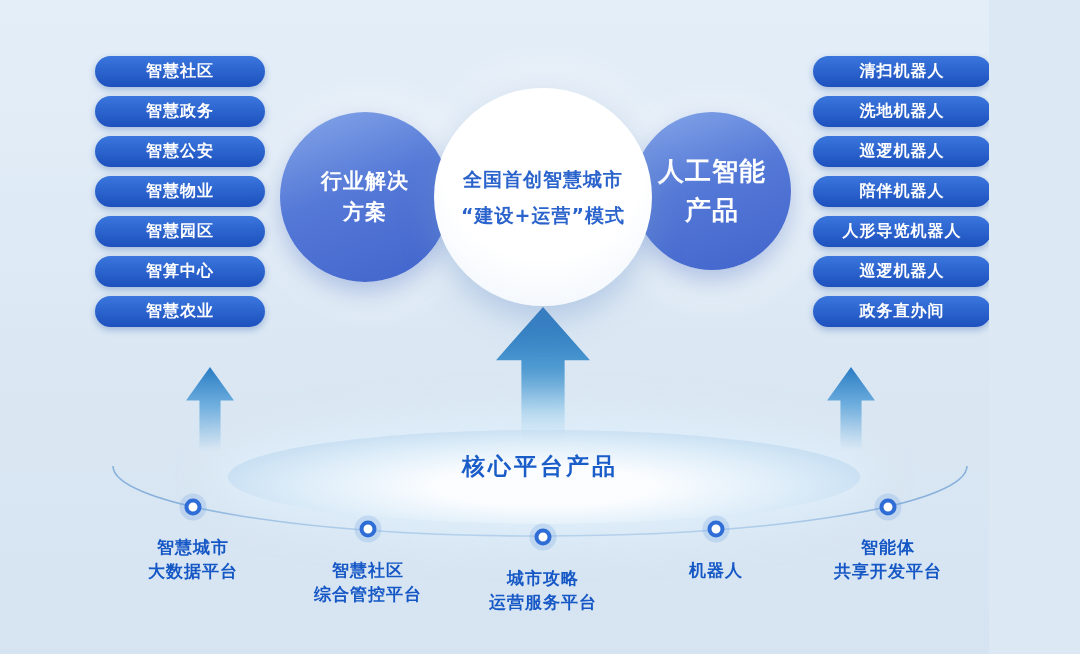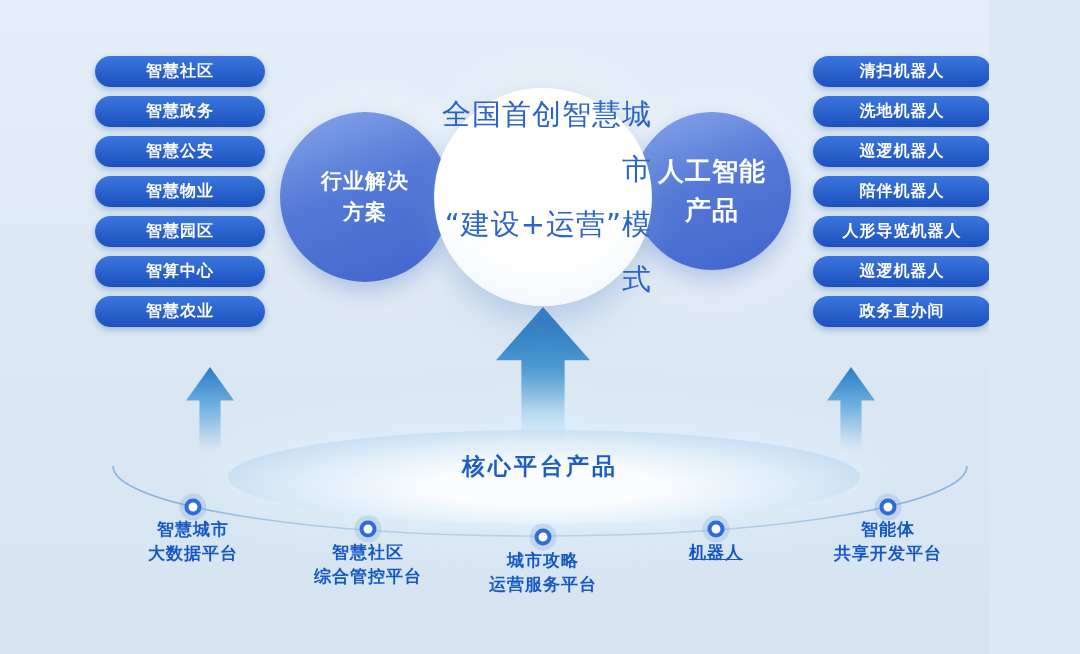--- a/index.html
+++ b/index.html
@@ -37,21 +37,21 @@
   }
   .circle.right-b{
     left:633px;top:112px;width:158px;height:158px;z-index:2;
     background:linear-gradient(160deg,#86a7e9 0%,#5579d7 45%,#4164cc 100%);
     color:#fff;font-size:26px;font-weight:700;line-height:1.5;letter-spacing:1px;
     box-shadow:0 10px 24px rgba(60,100,190,0.35);
   }
   .circle.center-b{
     left:434px;top:88px;width:218px;height:218px;z-index:3;
     background:radial-gradient(circle at 50% 32%, #ffffff 55%, #ecf3fb 100%);
-    color:#2a63cb;font-size:29px;font-weight:400;line-height:1.9;letter-spacing:1px;
+    color:#2a63cb;font-size:19px;font-weight:700;line-height:1.9;letter-spacing:1px;
     box-shadow:0 14px 34px rgba(110,150,205,0.45);
   }
 
   
   .arrow-big{position:absolute;left:496px;top:307px;width:94px;height:152px;z-index:2;
     background:linear-gradient(180deg,#1e6fb9 0%,#4f9ad2 40%,#9ecbe8 72%,rgba(190,220,240,0) 100%);
     clip-path:polygon(50% 0%,100% 35%,73% 35%,73% 100%,27% 100%,27% 35%,0% 35%);}
   .arrow-small{position:absolute;width:48px;height:84px;z-index:2;
     background:linear-gradient(180deg,#2a7cc4 0%,#6eaede 45%,rgba(170,210,238,0) 100%);
     clip-path:polygon(50% 0%,100% 40%,72% 40%,72% 100%,28% 100%,28% 40%,0% 40%);}
@@ -66,21 +66,21 @@
     background:radial-gradient(ellipse at 50% 60%, rgba(251,253,255,0.98) 25%, rgba(221,237,249,0.95) 55%, rgba(167,203,233,0.9) 100%);
     box-shadow:0 0 40px 18px rgba(222,238,250,0.85);}
   .core-label{position:absolute;left:390px;top:451px;width:300px;text-align:center;z-index:4;
     font-size:23px;font-weight:700;color:#1a5dc8;letter-spacing:3px;}
 
   
   .node-dot{position:absolute;width:9px;height:9px;border:4.5px solid #2e6cd6;background:#fff;
     border-radius:50%;transform:translate(-50%,-50%);z-index:5;
     box-shadow:0 0 0 5px rgba(110,160,225,0.25);}
   .node-label{position:absolute;width:190px;transform:translateX(-50%);text-align:center;z-index:5;
-    font-size:17px;font-weight:700;color:#1557c5;line-height:1.4;letter-spacing:1px;}
+    font-size:17px;font-weight:700;color:#1557c5;line-height:1.4;letter-spacing:1px;margin-top:18px;}
 </style>
 </head>
 <body>
 
 <div class="stage">
 
   <div class="halo l"></div>
   <div class="halo c"></div>
   <div class="halo r"></div>
 
@@ -141,21 +141,21 @@
     <div>大数据平台</div>
   </div>
   <div class="node-label" style="left:368px;top:541px;">
     <div>智慧社区</div>
     <div>综合管控平台</div>
   </div>
   <div class="node-label" style="left:543px;top:549px;">
     <div>城市攻略</div>
     <div>运营服务平台</div>
   </div>
-  <div class="node-label" style="left:716px;top:541px;text-decoration:underline;">
+  <div class="node-label" style="left:716px;top:541px;">
     <div>机器人</div>
   </div>
   <div class="node-label" style="left:888px;top:518px;">
     <div>智能体</div>
     <div>共享开发平台</div>
   </div>
 
 </div>
 
 </body></html>

